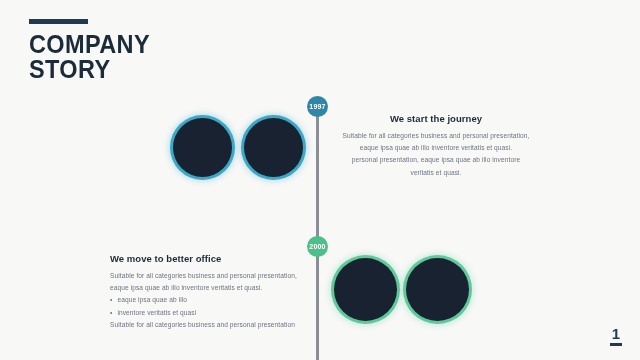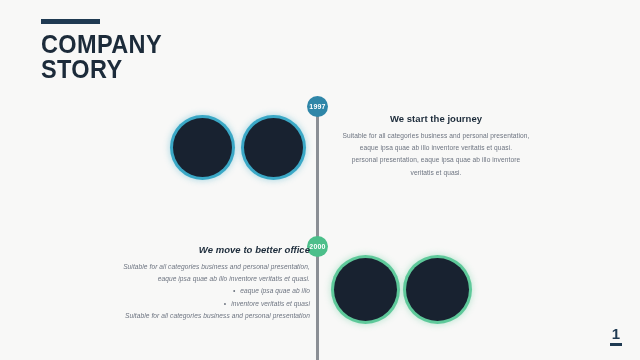--- a/index.html
+++ b/index.html
@@ -20,21 +20,20 @@
     inset: 0;
     background: #f8f8f7;
   }
 
   
   .title-block {
     position: absolute;
     left: 29px;
     top: 19px;
     width: 230px;
-    margin-left: 12px;
   }
   .title-rule {
     width: 59px;
     height: 5px;
     background: #1f3a52;
     margin-bottom: 8px;
   }
   .title-text {
     font-family: "Liberation Sans Narrow", "Liberation Sans", sans-serif;
     font-weight: bold;
@@ -105,24 +104,23 @@
     position: absolute;
   }
   .entry-right {
     left: 336px;
     top: 113px;
     width: 200px;
     text-align: center;
   }
   .entry-left {
     left: 110px;
-    top: 244px;
+    top: 253px;
     width: 200px;
-    text-align: right;
-    font-style: italic;
+    text-align: left;
   }
   .entry-heading {
     font-size: 9.5px;
     font-weight: bold;
     color: #1c2b3a;
     margin: 0 0 6px 0;
     letter-spacing: 0.05px;
   }
   .entry-body {
     margin: 0;

